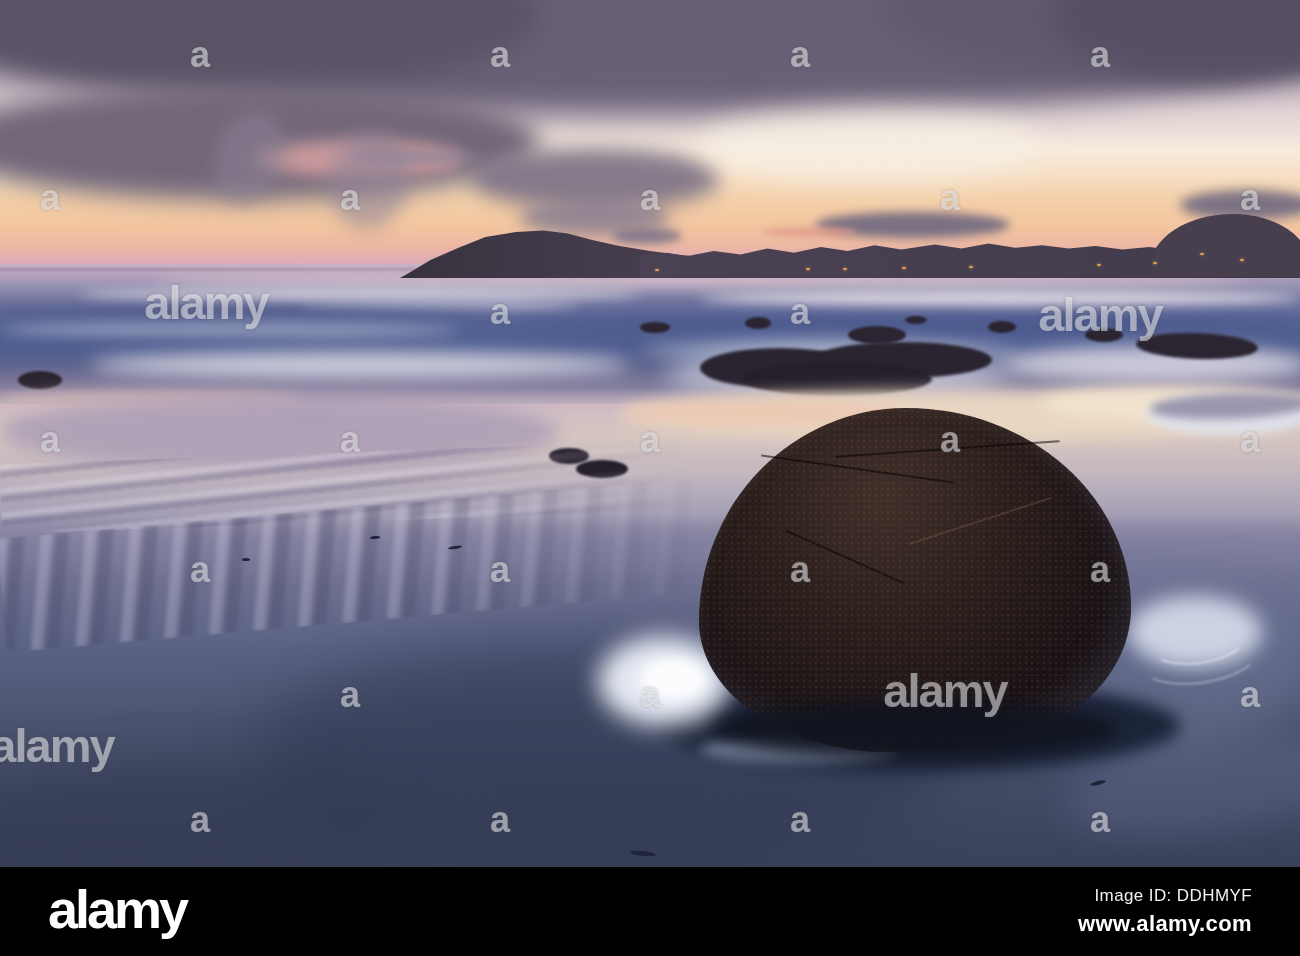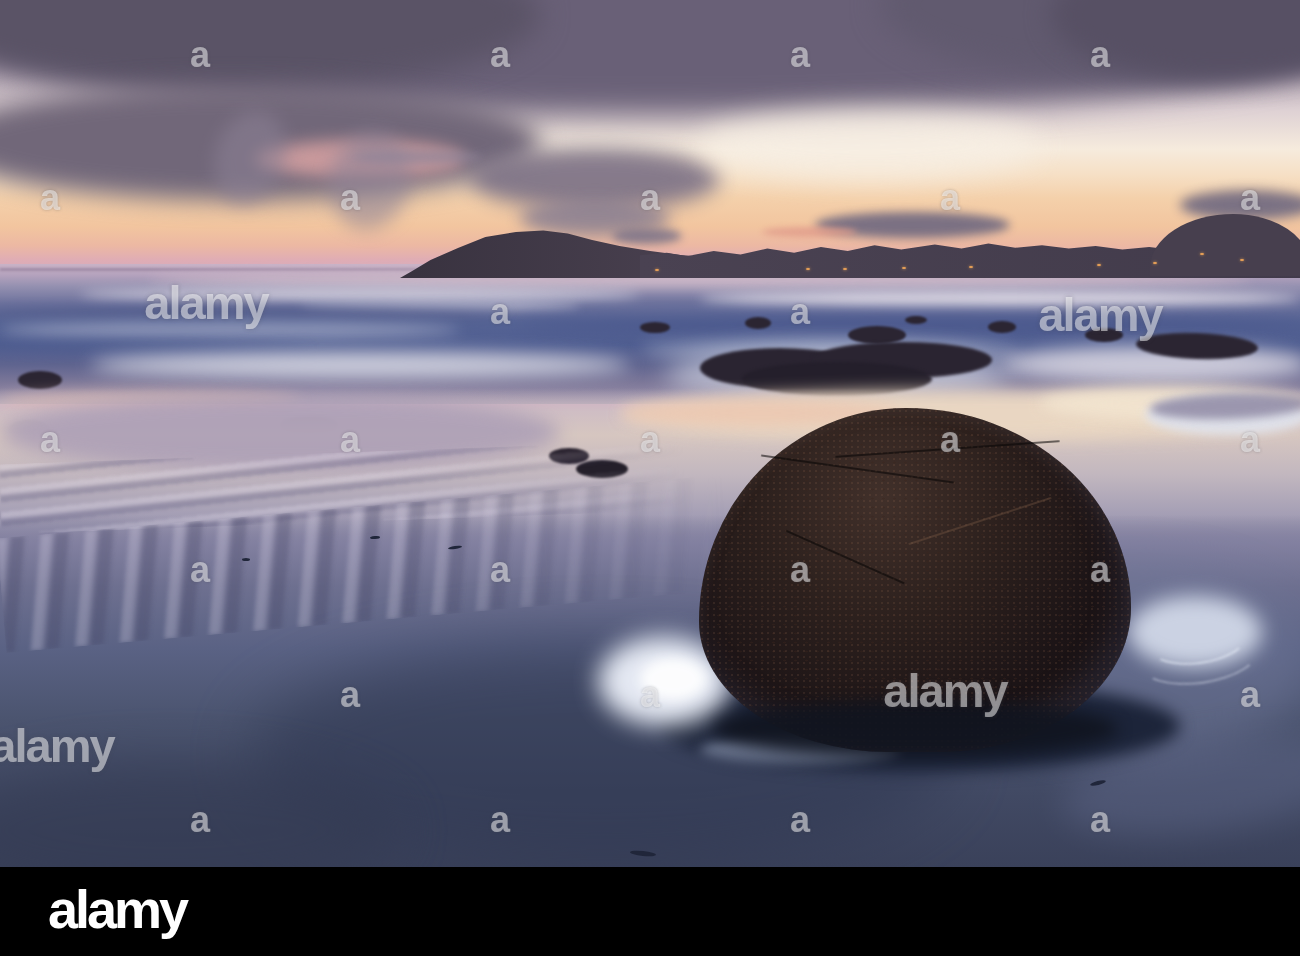--- a/index.html
+++ b/index.html
@@ -205,14 +205,18 @@
         <span class="wm-a" style="left: 1100px; top: 820px;">a</span>
         <span class="wm-logo" style="left: 206px; top: 302px;">alamy</span>
         <span class="wm-logo" style="left: 1100px; top: 314px;">alamy</span>
         <span class="wm-logo" style="left: 52px; top: 745px;">alamy</span>
         <span class="wm-logo" style="left: 945px; top: 690px;">alamy</span>
       </div>
   </div>
 
   <div class="footer">
     <div class="footer-logo">alamy</div>
+    <div class="footer-right">
+      <div class="footer-id">Image ID: DDHMYF</div>
+      <div class="footer-url">www.alamy.com</div>
+    </div>
   </div>
 </div>
 
 </body></html>

